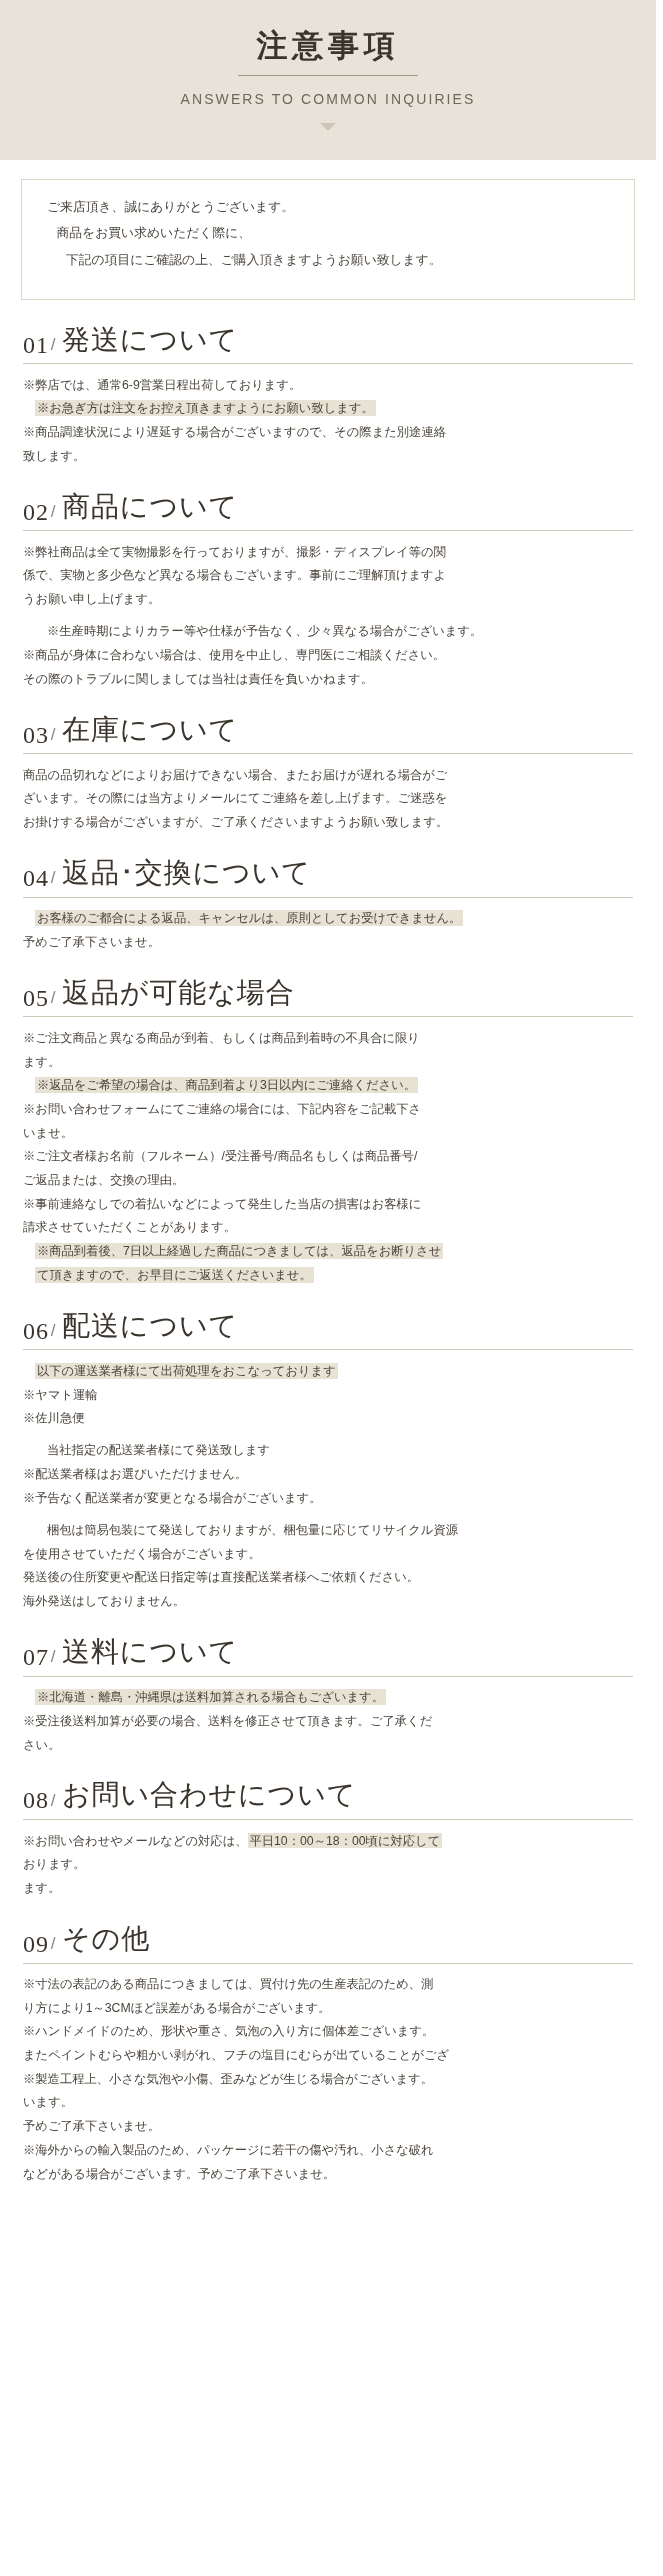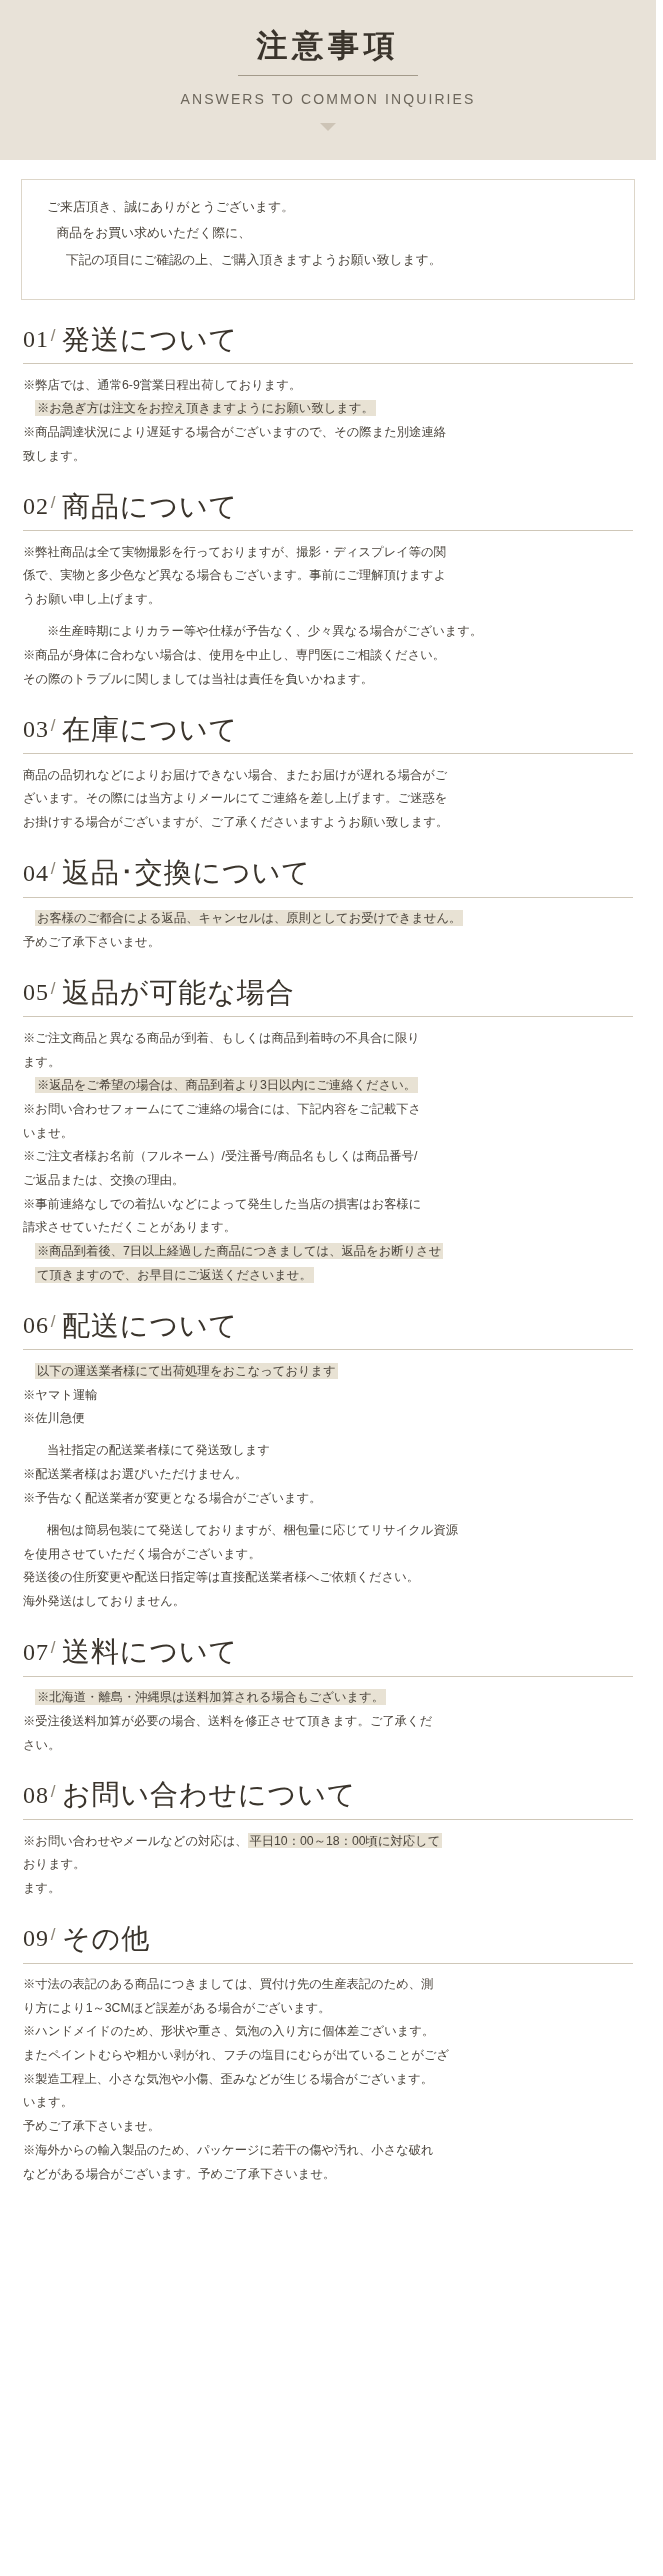--- a/index.html
+++ b/index.html
@@ -72,21 +72,21 @@
   }
   .intro .indent1 { padding-left: 9.5px; }
   .intro .indent2 { padding-left: 19px; }
   
   .section {
     padding: 0 23px;
     margin-top: 21px;
   }
   .sec-head {
     display: flex;
-    align-items: center;
+    align-items: flex-end;
     border-bottom: 0.9px solid #cfc7b8;
     padding-bottom: 4.7px;
     margin-bottom: 11.4px;
   }
   .sec-num {
     font-size: 24px;
     font-family: "Liberation Serif", serif;
     color: #3a342c;
     letter-spacing: 0.9px;
   }

